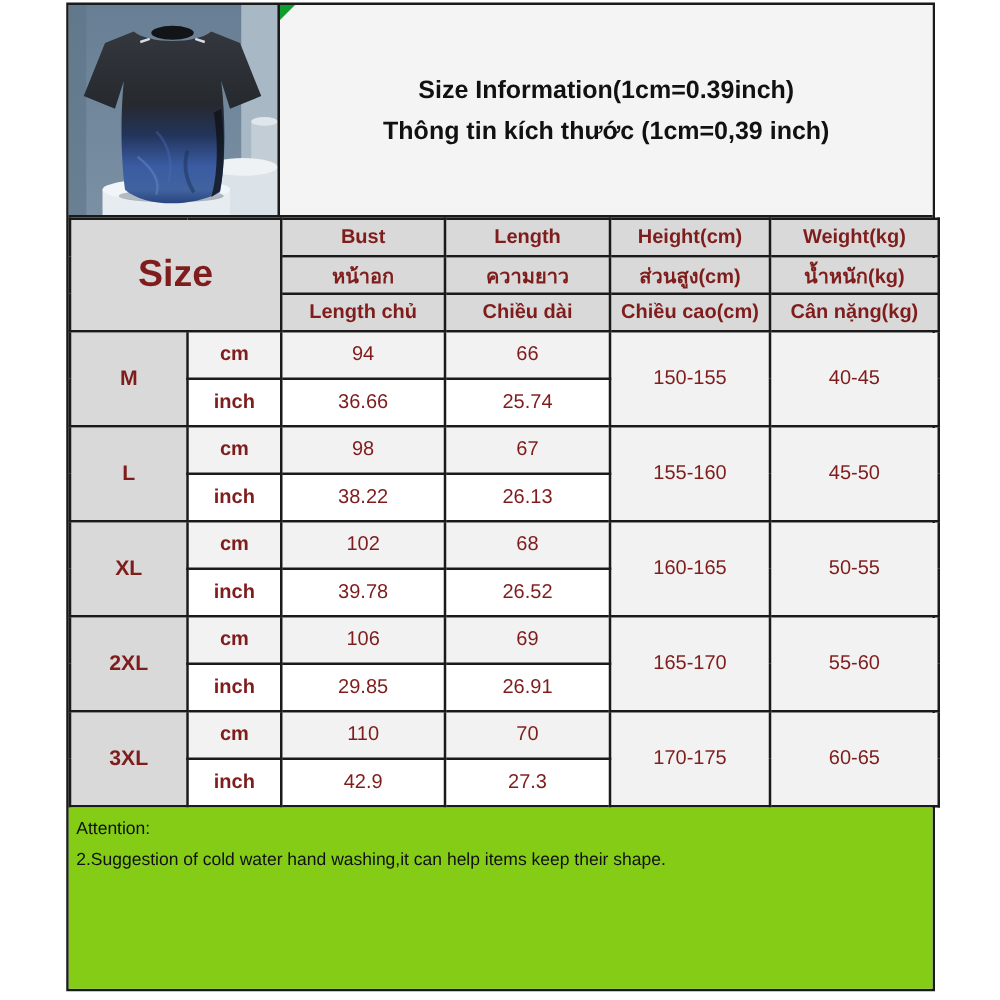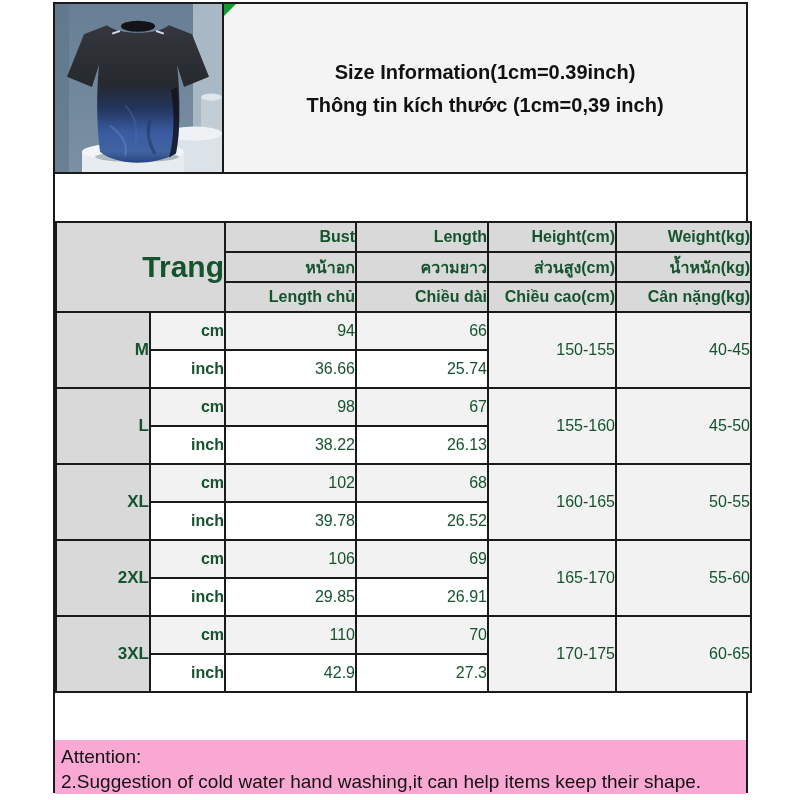--- a/index.html
+++ b/index.html
@@ -3,21 +3,21 @@
 <meta charset="utf-8">
 <style>
   html,body { margin:0; padding:0; background:#ffffff; }
   .page {
     position:relative; width:800px; height:800px; background:#ffffff;
     font-family:"Liberation Sans","DejaVu Sans",sans-serif; color:#111;
   }
   .sheet {
     position:absolute; left:53px; top:2px; width:695px; height:791px;
     box-sizing:border-box; border:2px solid #1a1a1a; background:#ffffff;
-    display:flex; flex-direction:column;gap:47px;
+    display:flex; flex-direction:column;
   }
   
   .top-section { display:flex; flex:0 0 168px; height:168px; border-bottom:2px solid #1a1a1a; }
   .product-image {
     flex:0 0 167px; width:167px; border-right:2px solid #1a1a1a;
     position:relative; overflow:hidden; background:#71879c;
   }
   .product-image svg { display:block; width:100%; height:100%; }
   .title-box {
     flex:1; position:relative; background:#f4f4f4;
@@ -25,35 +25,35 @@
     gap:9px; padding:0 6px;
   }
   .green-corner {
     position:absolute; left:0; top:0; width:0; height:0;
     border-left:12px solid #0d9e2e; border-bottom:12px solid transparent;
   }
   .title-line { font-weight:bold; font-size:20px; line-height:24px; text-align:center; white-space:nowrap; }
   
   .size-table { border-collapse:collapse; table-layout:fixed; width:100%; flex:0 0 auto; }
   .size-table td {
-    border:2px solid #1a1a1a; text-align:right; vertical-align:middle;
-    padding:0; overflow:hidden; font-size:16px; color:#14532d;
+    border:2px solid #1a1a1a; text-align:center; vertical-align:middle;
+    padding:0; overflow:hidden; font-size:16px; color:#7f1d1d;
   }
   tr.hrow { height:30px; }
   tr.hrow td { font-weight:bold; background:#d9d9d9; }
   tr.drow { height:38px; }
   td.size-head { font-size:30px; font-weight:bold; background:#d9d9d9; }
   td.size-label { font-weight:bold; font-size:17px; background:#d9d9d9; }
   td.unit { font-weight:bold; }
   td.lite { background:#f2f2f2; }
   td.white { background:#ffffff; }
   
   .attention {
-    flex:1; background:#f9a8d4; padding:4px 18px 0 6px;
-    font-size:19px; line-height:25px; text-align:left;
+    flex:1; background:#84cc16; padding:4px 18px 0 6px;
+    font-size:14px; line-height:25px; text-align:left;
   }
   .attention p { margin:0; }
 </style>
 </head>
 <body>
 
 <div class="page">
   <div class="sheet">
 
     <div class="top-section">
@@ -112,21 +112,21 @@
       <colgroup>
         <col style="width:94px">
           <col style="width:75px">
           <col style="width:131px">
         <col style="width:132px">
           <col style="width:128px">
           <col style="width:135px">
       </colgroup>
       <tbody>
         <tr class="hrow">
-          <td class="size-head" colspan="2" rowspan="3">Trang</td>
+          <td class="size-head" colspan="2" rowspan="3">Size</td>
           <td>Bust</td>
           <td>Length</td>
           <td>Height(cm)</td>
           <td>Weight(kg)</td>
         </tr>
         <tr class="hrow">
           <td>หน้าอก</td>
           <td>ความยาว</td>
           <td>ส่วนสูง(cm)</td>
           <td>น้ำหนัก(kg)</td>

